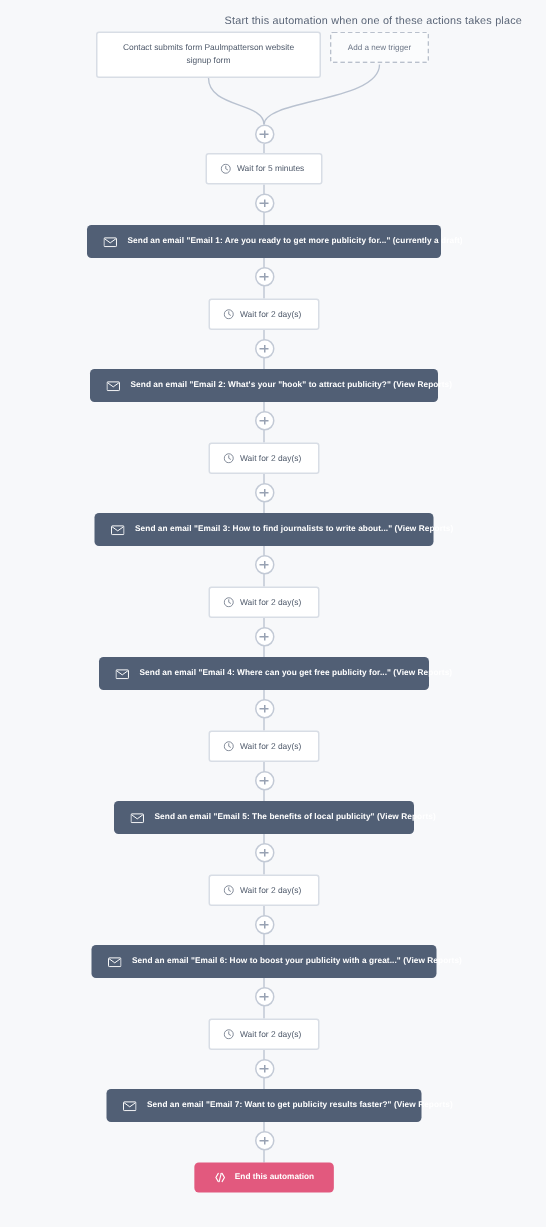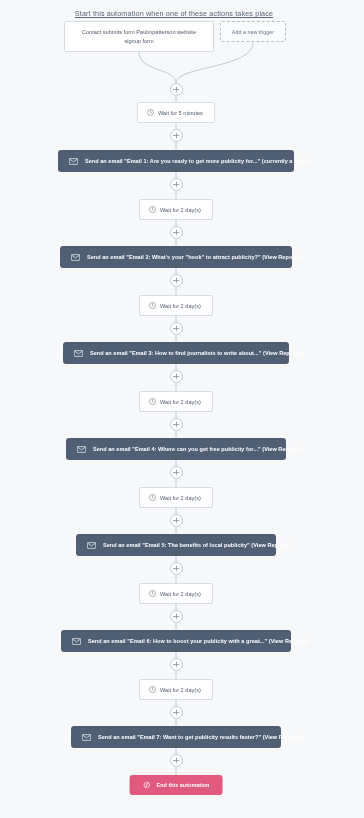--- a/index.html
+++ b/index.html
@@ -21,26 +21,25 @@
     width: 364px;
     height: 818px;
   }
 
   
   .header-title {
     position: absolute;
     top: 9px;
     left: 0;
     width: 348px;
-    text-align: center;
+    text-align: right;
     font-size: 7.2px;
     color: #5a6577;
     letter-spacing: 0.02em;
     white-space: nowrap;
-    text-decoration: underline;
   }
 
   
   .trigger-row {
     position: absolute;
     top: 21px;
     left: 0;
     width: 364px;
     height: 32px;
   }

